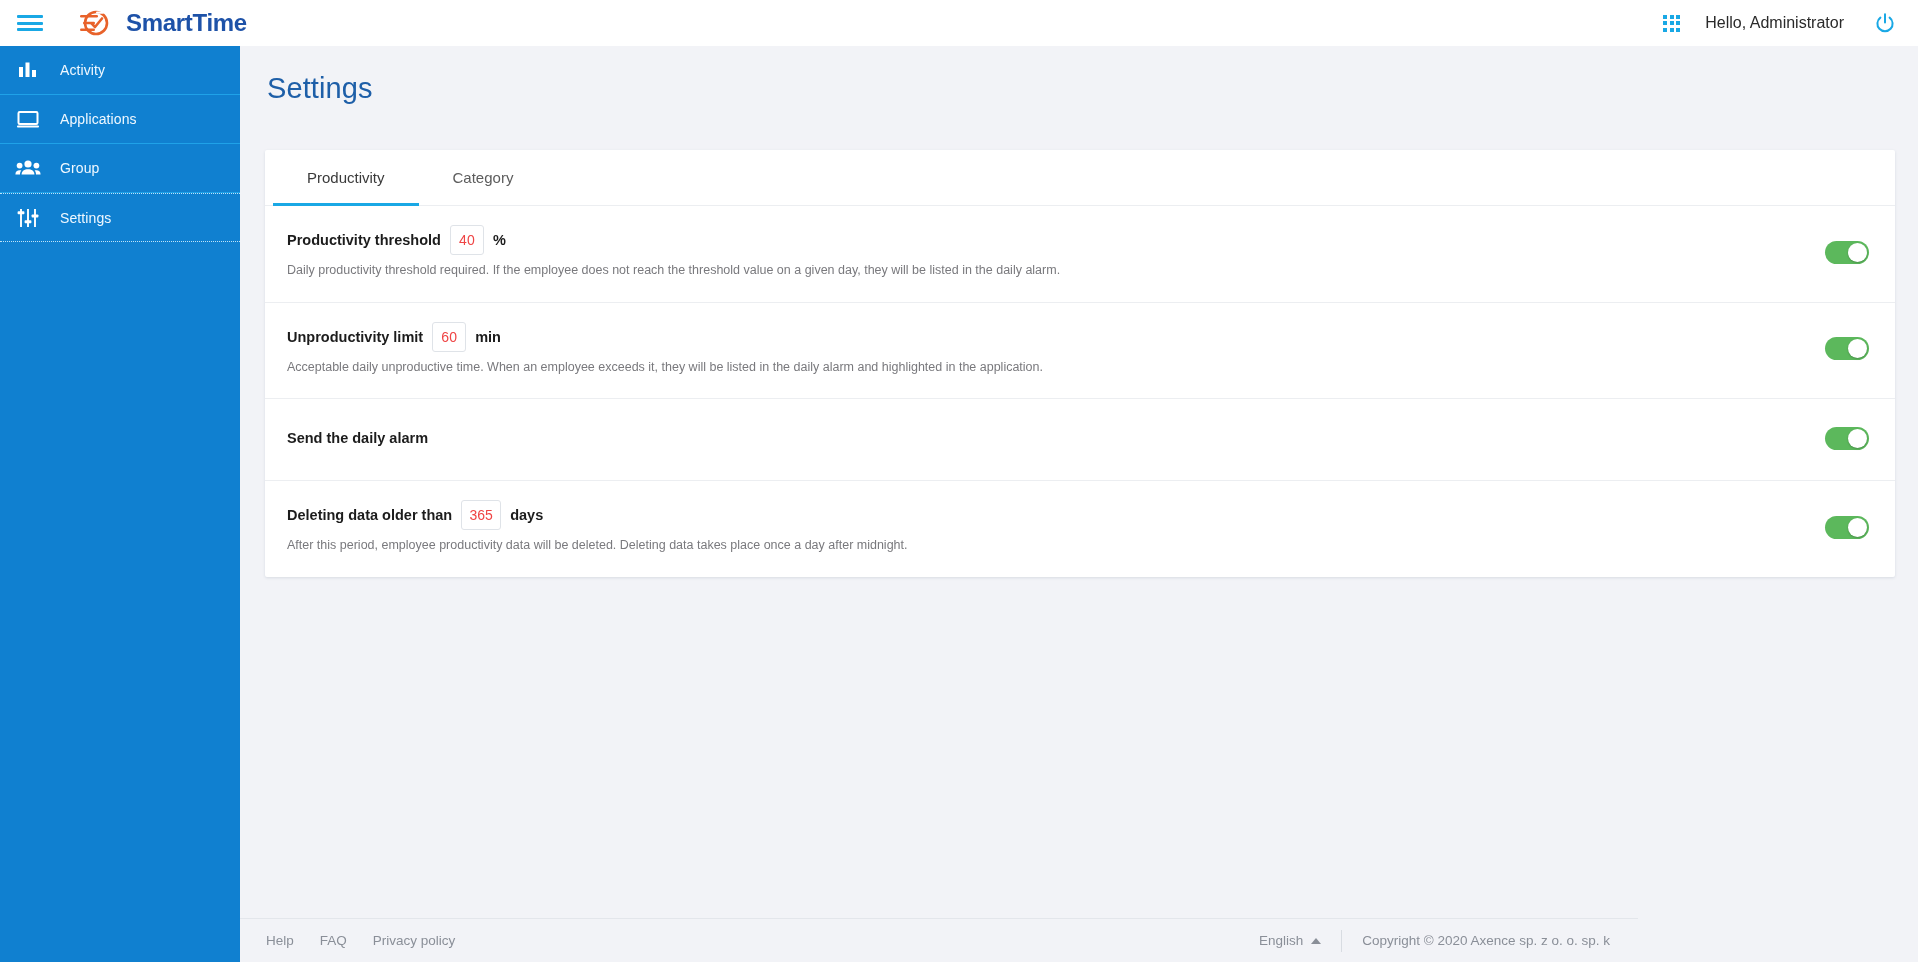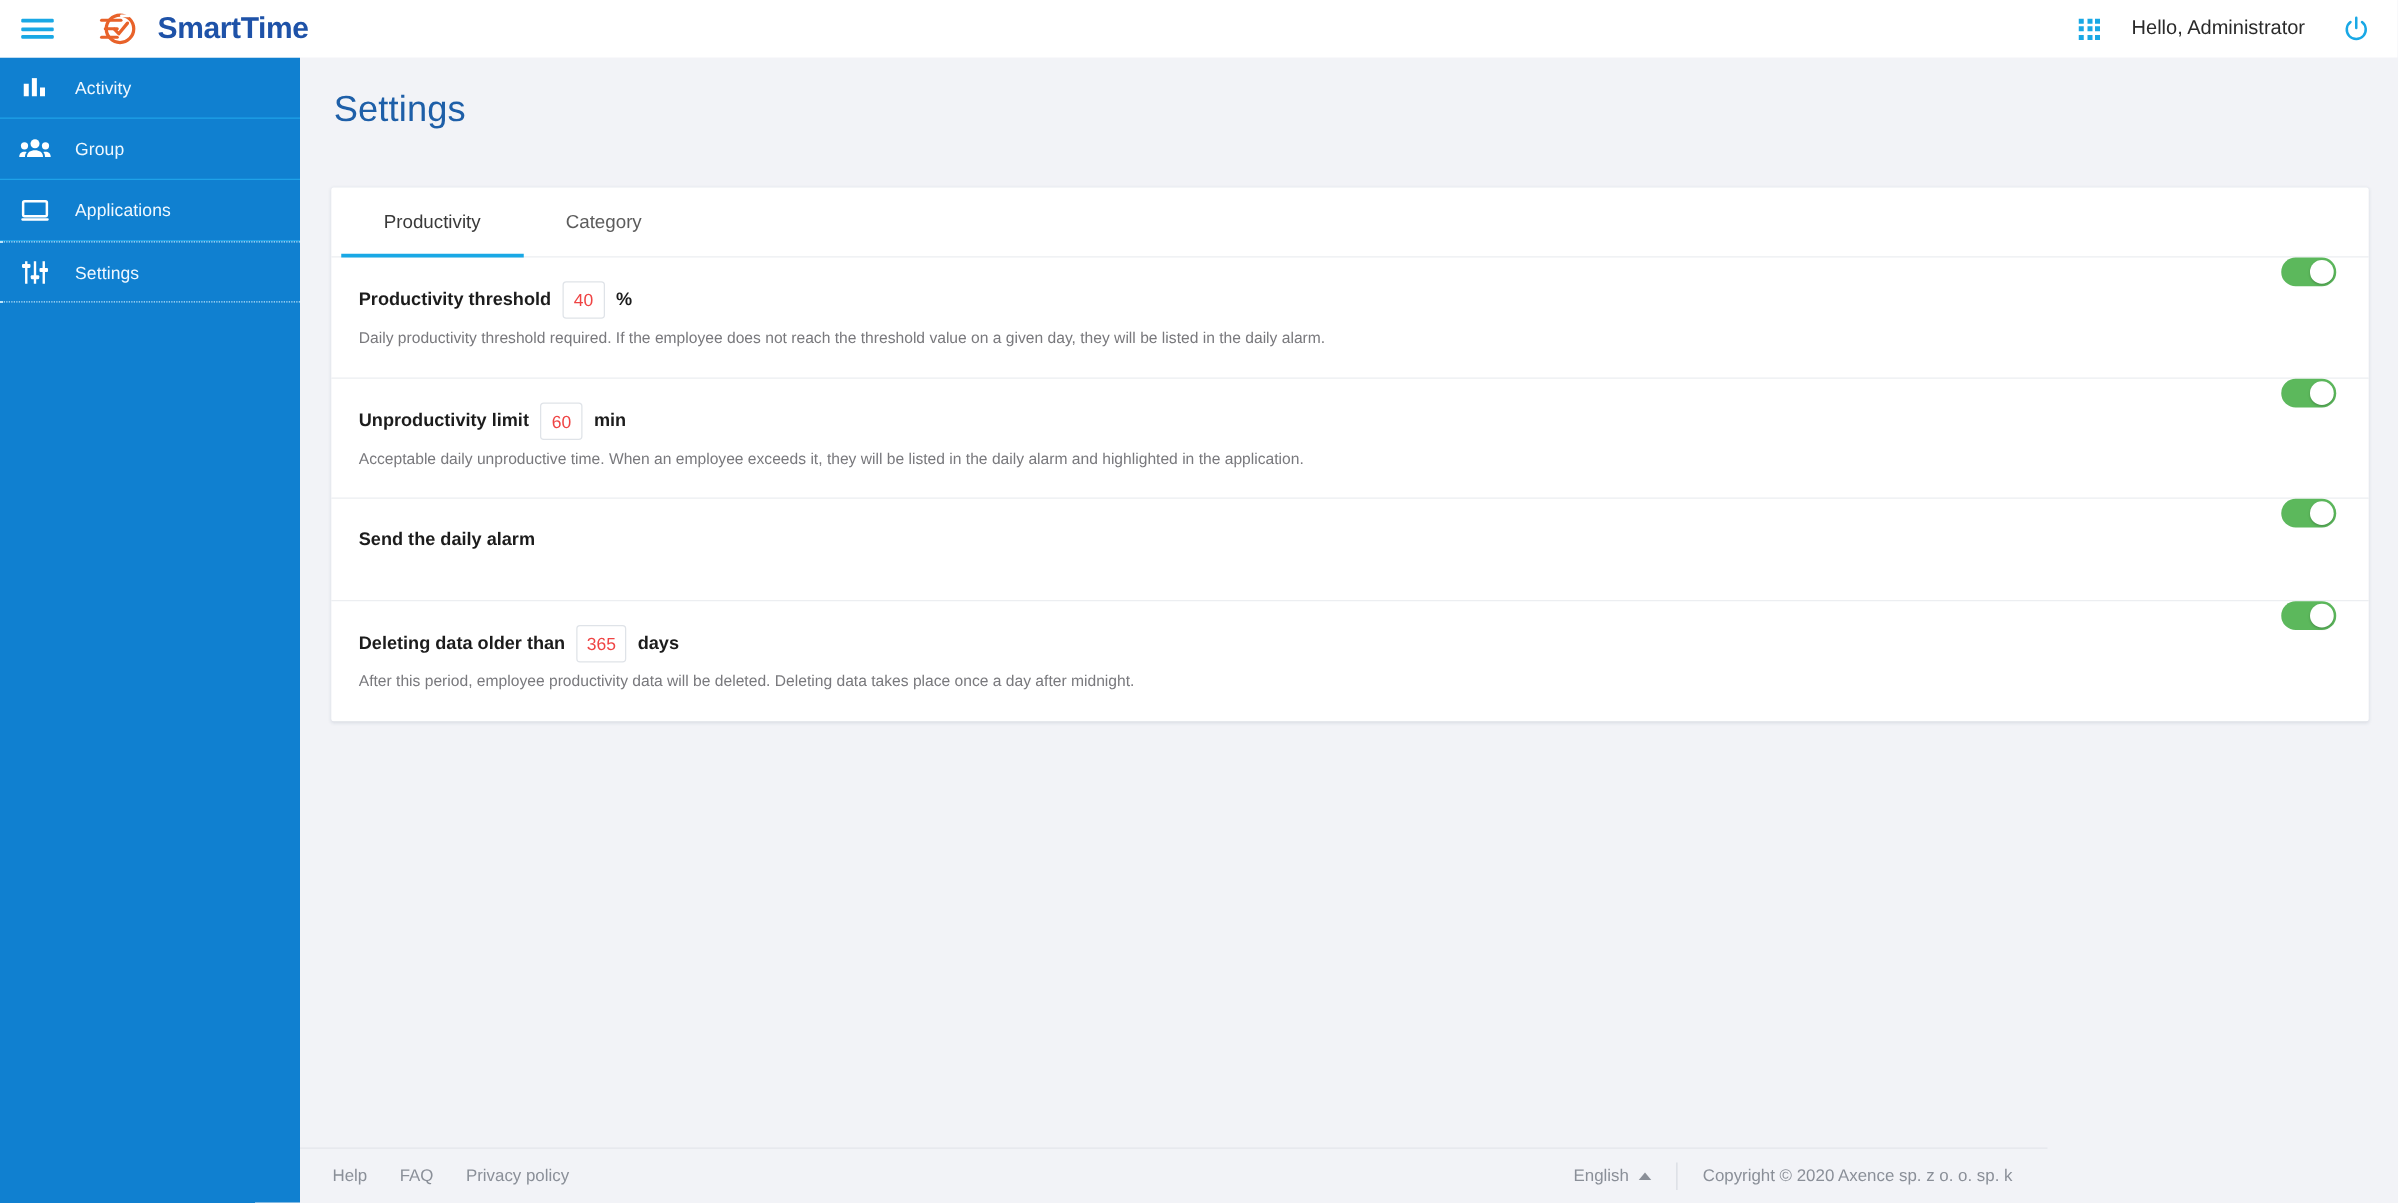--- a/index.html
+++ b/index.html
@@ -161,20 +161,21 @@
     content: "";
     position: absolute;
     left: 0; right: 0; bottom: -1px;
     height: 3px;
     background: #19a8e5;
   }
 
   .setting-row {
     position: relative;
     display: flex;
+    align-items: center;
     padding: 0 26px 3px 22px;
     min-height: 82px;
     border-bottom: 1px solid #eceef1;
   }
   .setting-row:last-child { border-bottom: none; }
   .setting-body { flex: 1 1 auto; padding: 19px 0; }
   .setting-head {
     display: flex;
     align-items: center;
     min-height: 28px;
@@ -333,40 +334,40 @@
         <rect x="2" y="7" width="4" height="10" fill="#ffffff"></rect>
         <rect x="8.5" y="2.5" width="4" height="14.5" fill="#ffffff"></rect>
         <rect x="15" y="10" width="4" height="7" fill="#ffffff"></rect>
       </svg>
     </span>
     <span class="nav-label">Activity</span>
   </div>
 
   <div class="nav-item">
     <span class="nav-icon">
+      <svg width="24" height="20" viewBox="0 0 24 20">
+        <rect x="2.5" y="3" width="19" height="12" rx="1.2" fill="none" stroke="#ffffff" stroke-width="2"></rect>
+        <rect x="1" y="16.6" width="22" height="1.9" rx="0.9" fill="#ffffff"></rect>
+      </svg>
+    </span>
+    <span class="nav-label">Applications</span>
+  </div>
+
+  <div class="nav-item">
+    <span class="nav-icon">
       <svg width="26" height="20" viewBox="0 0 26 20">
         <circle cx="13" cy="6" r="3.6" fill="#ffffff"></circle>
         <circle cx="4.6" cy="7.6" r="2.9" fill="#ffffff"></circle>
         <circle cx="21.4" cy="7.6" r="2.9" fill="#ffffff"></circle>
         <path d="M6.6 16.5 C6.6 12.8 9.4 11.2 13 11.2 C16.6 11.2 19.4 12.8 19.4 16.5 Z" fill="#ffffff"></path>
         <path d="M0.4 16.5 C0.4 13.6 2.2 12.3 4.6 12.3 C5.3 12.3 5.9 12.4 6.4 12.6 C5.4 13.7 5 15 5 16.5 Z" fill="#ffffff"></path>
         <path d="M25.6 16.5 C25.6 13.6 23.8 12.3 21.4 12.3 C20.7 12.3 20.1 12.4 19.6 12.6 C20.6 13.7 21 15 21 16.5 Z" fill="#ffffff"></path>
       </svg>
     </span>
     <span class="nav-label">Group</span>
-  </div>
-
-  <div class="nav-item">
-    <span class="nav-icon">
-      <svg width="24" height="20" viewBox="0 0 24 20">
-        <rect x="2.5" y="3" width="19" height="12" rx="1.2" fill="none" stroke="#ffffff" stroke-width="2"></rect>
-        <rect x="1" y="16.6" width="22" height="1.9" rx="0.9" fill="#ffffff"></rect>
-      </svg>
-    </span>
-    <span class="nav-label">Applications</span>
   </div>
 
 
   <div class="nav-item active">
     <span class="nav-icon">
       <svg width="24" height="22" viewBox="0 0 24 22">
         <line x1="5" y1="2" x2="5" y2="20" stroke="#ffffff" stroke-width="1.9"></line>
         <line x1="12" y1="2" x2="12" y2="20" stroke="#ffffff" stroke-width="1.9"></line>
         <line x1="19" y1="2" x2="19" y2="20" stroke="#ffffff" stroke-width="1.9"></line>
         <rect x="1.6" y="4.2" width="6.8" height="3.1" rx="0.8" fill="#ffffff"></rect>

